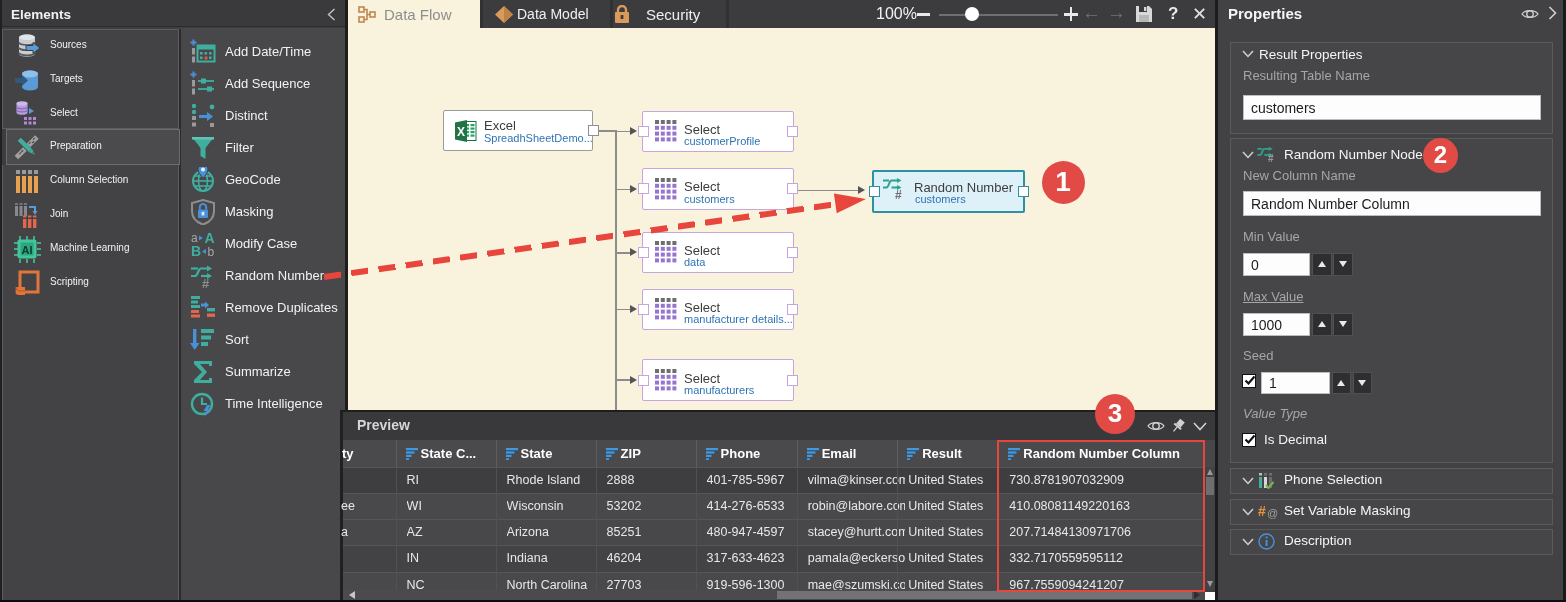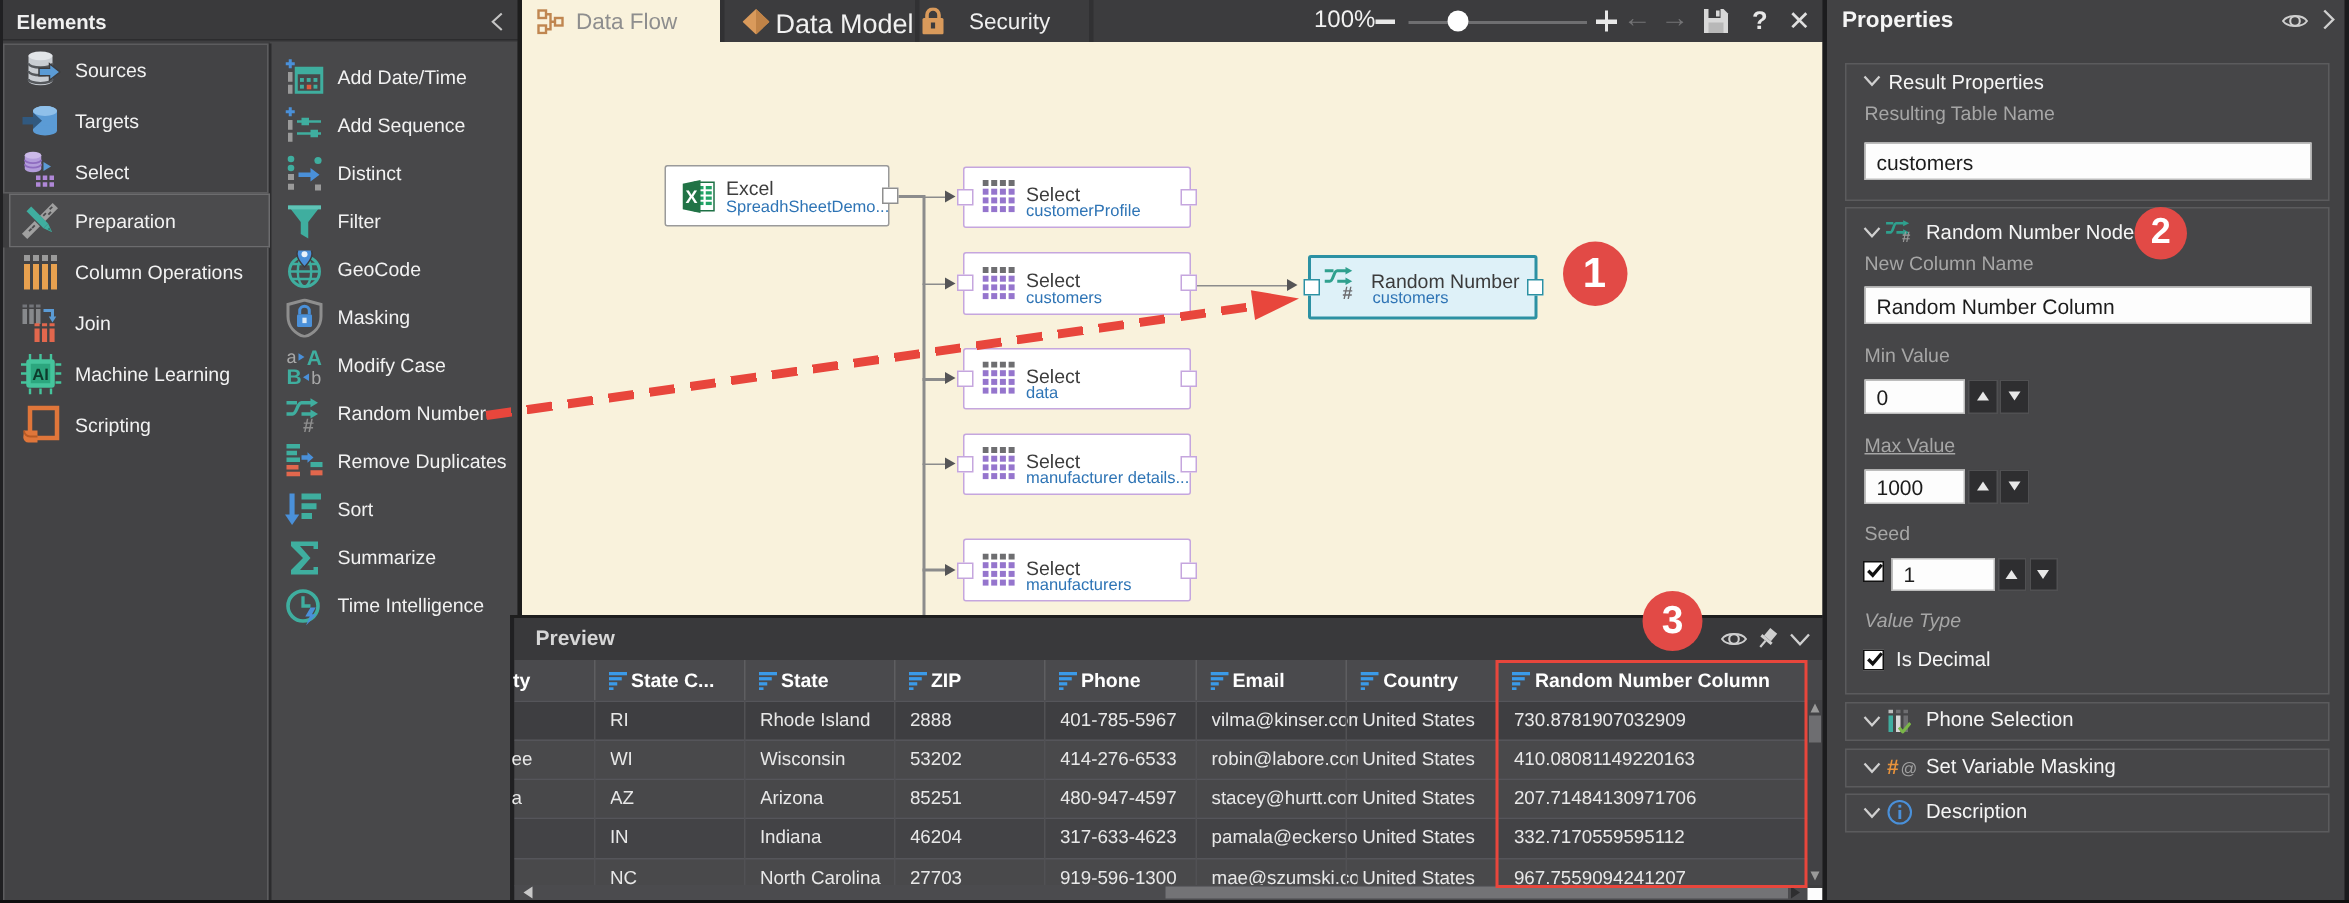--- a/index.html
+++ b/index.html
@@ -8,21 +8,21 @@
          font-family:"Liberation Sans", sans-serif; overflow:hidden; }
   .abs { position:absolute; }
   .txt { position:absolute; white-space:nowrap; }
   svg { display:block; }
 
   
   #el-header { left:0; top:0; width:347px; height:27px; background:#3a3a3c; border-bottom:1px solid #2c2c2e; }
   #leftcol  { left:0; top:29px; width:180px; height:573px; background:#3d3d3f; }
   #subcol   { left:180px; top:28px; width:164.5px; height:574px; background:#48484a; }
   #subcol-border { left:344.5px; top:0px; width:3.5px; height:410px; background:#1d1d1d; }
-  .mitem { position:absolute; color:#f2f2f2; font-size:13px; }
+  .mitem { position:absolute; color:#f2f2f2; font-size:10px; }
   .sitem { position:absolute; color:#f2f2f2; font-size:13px; }
 
   
   #tabbar { left:348px; top:0; width:867px; height:28px; background:#313133; }
   #canvas { left:348px; top:28px; width:867px; height:382px; background:#f9f2dc; }
   .tab { position:absolute; top:0; height:28px; background:#3c3c3e; }
 
   
   .node { position:absolute; background:#ffffff; border:1.4px solid #9a9a9a; border-radius:2px; }
   .node-sel { border:1.3px solid #c5a6de; }
@@ -185,21 +185,21 @@
 
   <svg class="abs" style="left:14px;top:270px;" width="27" height="27" viewBox="0 0 27 27">
     <path d="M6 2 h18 v20 h-18 z" fill="none" stroke="#e0763a" stroke-width="3"></path>
     <path d="M2 17 h9 v8 h-6 a3.5 3.5 0 0 1 -3.5 -3.5 z" fill="#e0763a"></path>
     <path d="M2 17 a4 4 0 0 0 4 4 h5" fill="none" stroke="#b85a24" stroke-width="1.2"></path>
   </svg>
   <div class="mitem" style="left:50px;top:39px;">Sources</div>
   <div class="mitem" style="left:50px;top:73px;">Targets</div>
   <div class="mitem" style="left:50px;top:106.5px;">Select</div>
   <div class="mitem" style="left:50px;top:140px;">Preparation</div>
-  <div class="mitem" style="left:50px;top:174px;">Column Operations</div>
+  <div class="mitem" style="left:50px;top:174px;">Column Selection</div>
   <div class="mitem" style="left:50px;top:208px;">Join</div>
   <div class="mitem" style="left:50px;top:242px;">Machine Learning</div>
   <div class="mitem" style="left:50px;top:276px;">Scripting</div>
 
   <svg class="abs" style="left:190px;top:39px;" width="26" height="26" viewBox="0 0 26 26">
     <path d="M3.5 0.5 v6 M0.5 3.5 h6" stroke="#4a90d9" stroke-width="2"></path>
     <rect x="2" y="9" width="3" height="6.5" fill="#9a9a9a"></rect>
       <rect x="2" y="17.5" width="3" height="6" fill="#9a9a9a"></rect>
     <rect x="7.5" y="6.5" width="17" height="16" fill="none" stroke="#3fae9f" stroke-width="2"></rect>
     <rect x="7.5" y="6.5" width="17" height="4" fill="#3fae9f"></rect>
@@ -329,21 +329,21 @@
   <div class="sitem" style="left:225px;top:332px;">Sort</div>
   <div class="sitem" style="left:225px;top:364px;">Summarize</div>
   <div class="sitem" style="left:225px;top:396px;">Time Intelligence</div>
 
   <div class="abs" id="tabbar"></div>
   <div class="tab" style="left:348px;width:132px;background:#f9f2dc;"></div>
   <div class="tab" style="left:483px;width:127px;"></div>
   <div class="tab" style="left:613px;width:113px;"></div>
   <div class="tab" style="left:729px;width:486px;"></div>
   <div class="txt" style="left:384px;top:6px;font-size:15px;color:#8e8e8e;">Data Flow</div>
-  <div class="txt" style="left:517px;top:6px;font-size:18px;color:#f0f0f0;">Data Model</div>
+  <div class="txt" style="left:517px;top:6px;font-size:14px;color:#f0f0f0;">Data Model</div>
   <div class="txt" style="left:646px;top:6px;font-size:15px;color:#f0f0f0;">Security</div>
   <svg class="abs" style="left:358px;top:6px;" width="18" height="17" viewBox="0 0 18 17">
     <g fill="none" stroke="#c08650" stroke-width="1.6">
       <rect x="1" y="1" width="5" height="5"></rect>
         <rect x="1" y="11" width="5" height="5"></rect>
         <rect x="12" y="6" width="5" height="5"></rect>
       <path d="M6 3.5 h3 v10 h-3 M9 8.5 h3"></path>
     </g>
   </svg>
   <svg class="abs" style="left:495px;top:6px;" width="18" height="17" viewBox="0 0 18 17">
@@ -613,21 +613,21 @@
       </svg>
   <div class="pv-htxt" style="left:821.7px;top:446px;">Email</div>
   <svg class="abs" style="left:907.2px;top:447px;" width="13" height="13" viewBox="0 0 13 13">
         <g fill="#3b9ae8">
           <rect x="0" y="1" width="12" height="2.2"></rect>
           <rect x="0" y="4.4" width="8.5" height="2.2"></rect>
           <rect x="0" y="7.8" width="5.5" height="2.2"></rect>
           <rect x="0" y="11.2" width="3" height="1.8"></rect>
         </g>
       </svg>
-  <div class="pv-htxt" style="left:922.2px;top:446px;">Country</div>
+  <div class="pv-htxt" style="left:922.2px;top:446px;">Result</div>
   <svg class="abs" style="left:1008.3px;top:447px;" width="13" height="13" viewBox="0 0 13 13">
         <g fill="#3b9ae8">
           <rect x="0" y="1" width="12" height="2.2"></rect>
           <rect x="0" y="4.4" width="8.5" height="2.2"></rect>
           <rect x="0" y="7.8" width="5.5" height="2.2"></rect>
           <rect x="0" y="11.2" width="3" height="1.8"></rect>
         </g>
       </svg>
   <div class="pv-htxt" style="left:1023.3px;top:446px;">Random Number Column</div>
   <div class="abs" style="left:395.6px;top:440px;width:1px;height:27px;background:#5e5e61;"></div>

